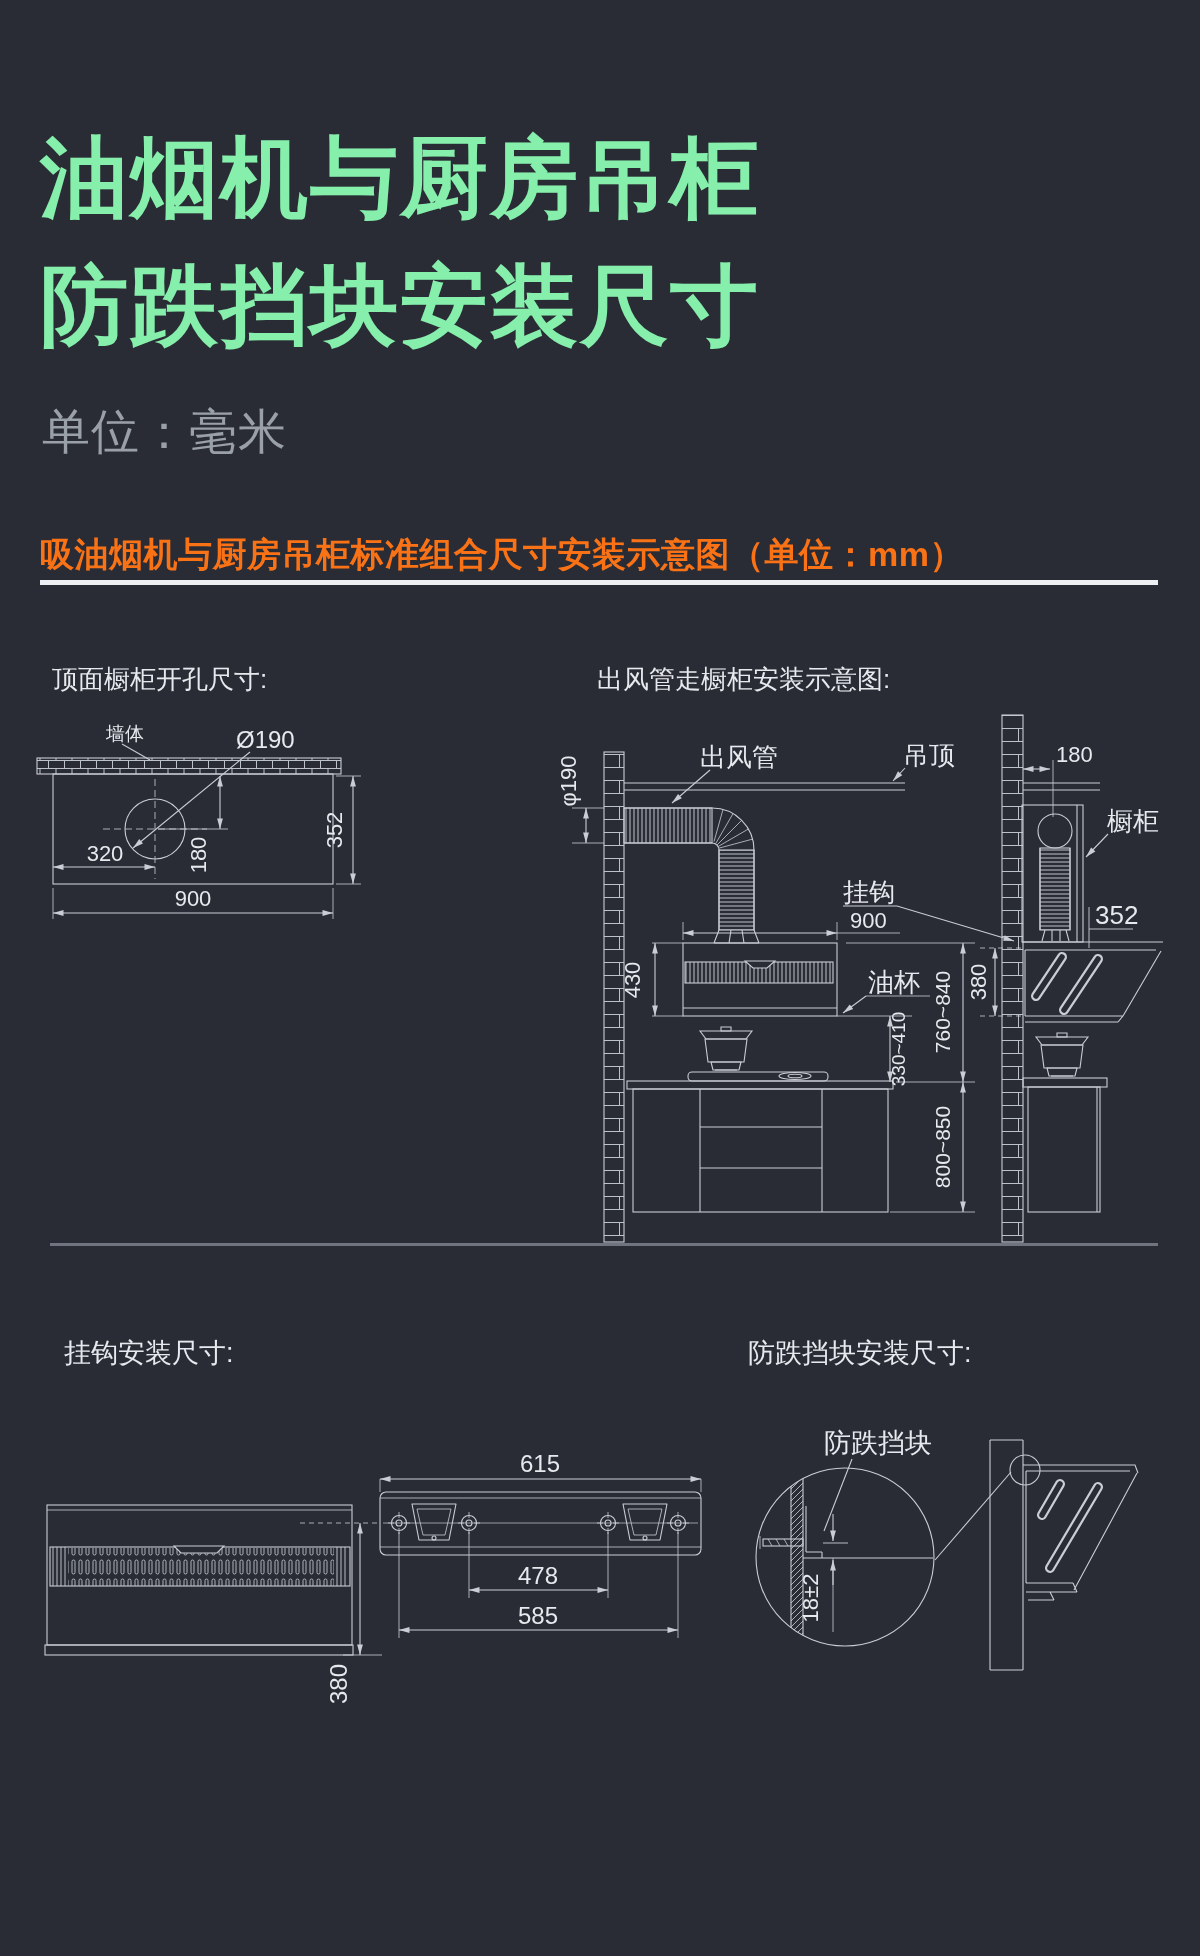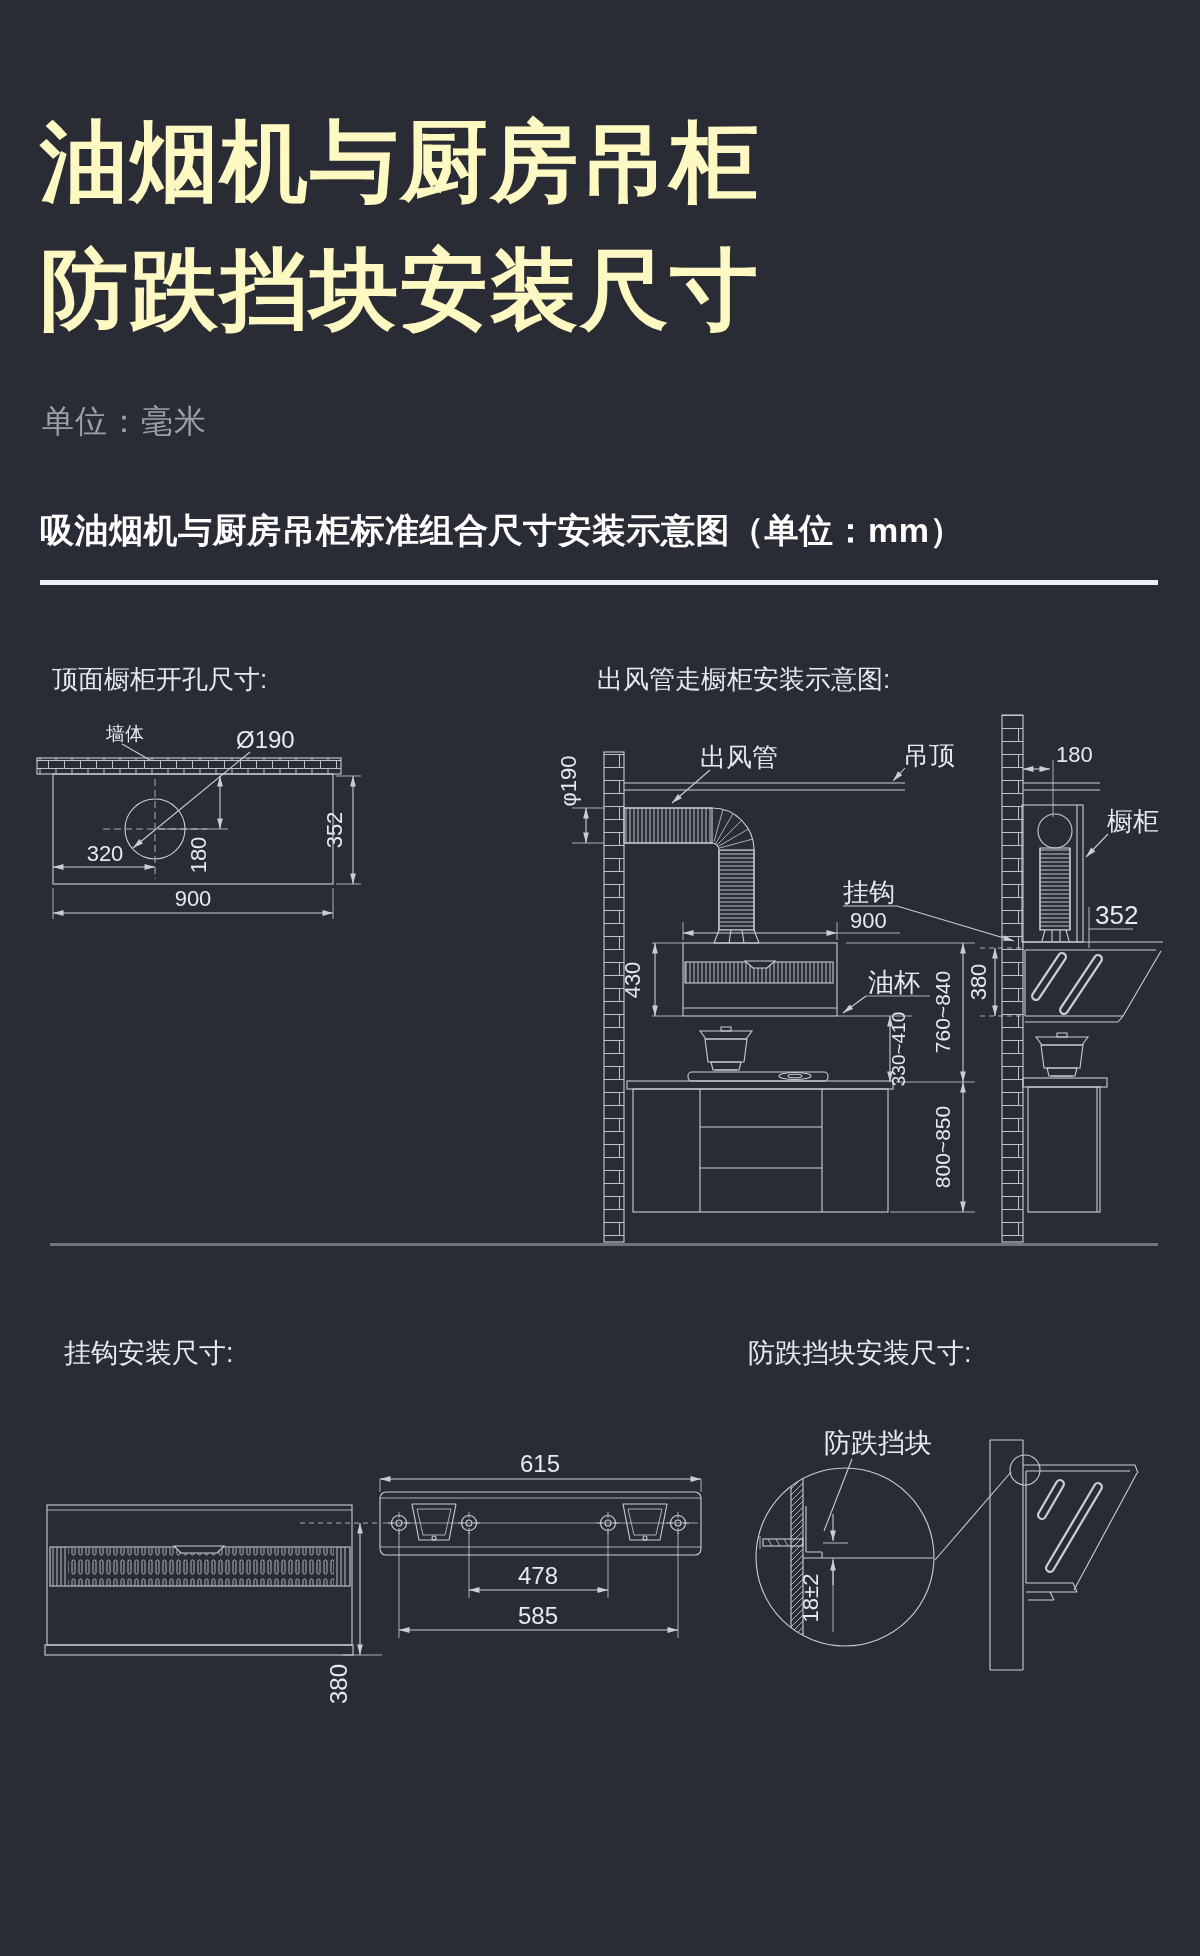--- a/index.html
+++ b/index.html
@@ -1,21 +1,21 @@
 <!DOCTYPE html>
 <html><head>
 <meta charset="utf-8">
 <style>
   html,body{margin:0;padding:0;background:#2a2c35;}
   .page{position:relative;width:1200px;height:1956px;background:#2a2c35;overflow:hidden;
         font-family:"Liberation Sans","DejaVu Sans",sans-serif;}
-  .title{position:absolute;left:40px;top:98px;color:#fef9c3;font-size:88px;font-weight:800;
+  .title{position:absolute;left:40px;top:114px;color:#86efac;font-size:88px;font-weight:800;
          line-height:128px;letter-spacing:2px;white-space:nowrap;}
-  .unit-note{position:absolute;left:42px;top:400px;color:#9aa0a8;font-size:32px;letter-spacing:1px;}
-  .section-title{position:absolute;left:40px;top:508px;color:#ffffff;font-size:34px;font-weight:700;
+  .unit-note{position:absolute;left:42px;top:400px;color:#9aa0a8;font-size:48px;letter-spacing:1px;}
+  .section-title{position:absolute;left:40px;top:532px;color:#f97316;font-size:34px;font-weight:700;
                  letter-spacing:.5px;white-space:nowrap;}
   svg.blueprint{position:absolute;left:0;top:0;width:1200px;height:1956px;}
   svg.blueprint text{font-family:"Liberation Sans","DejaVu Sans",sans-serif;}
 </style>
 </head>
 <body>
 
 <div class="page">
 
   <div class="title">

